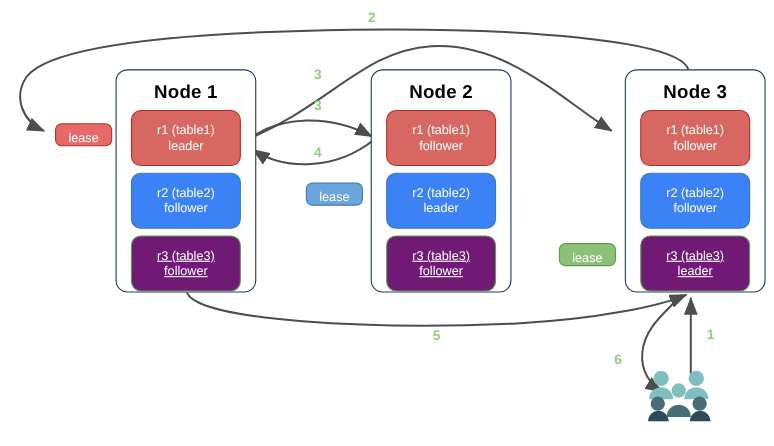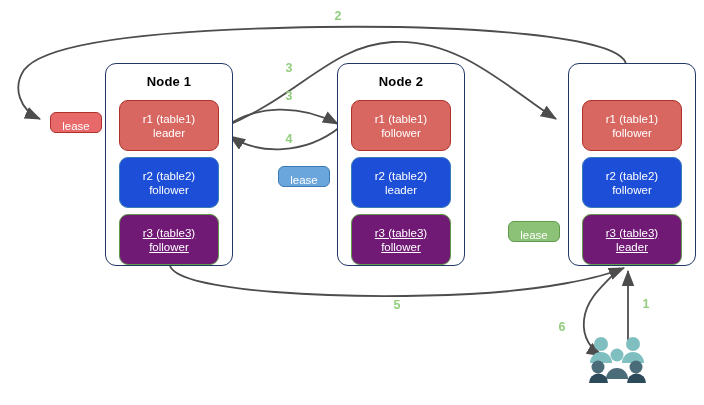--- a/index.html
+++ b/index.html
@@ -31,21 +31,21 @@
     border: 1.6px solid #1f3864;
     border-radius: 11px;
     background: #ffffff;
   }
   .node-title {
     position: absolute;
     left: 0;
     right: 0;
     top: 10px;
     text-align: center;
-    font-size: 13px;
+    font-size: 17px;
     font-weight: bold;
     color: #000000;
     letter-spacing: 0.2px;
   }
   .replica {
     position: absolute;
     left: 13px;
     right: 13px;
     height: 51px;
     box-sizing: border-box;
@@ -54,21 +54,21 @@
     flex-direction: column;
     align-items: center;
     justify-content: center;
     color: #ffffff;
     font-size: 11.5px;
     line-height: 14px;
     text-align: center;
   }
   .replica .l1, .replica .l2 { display: block; }
   .rep-red   { background: #d86762; border: 1.4px solid #b0302a; }
-  .rep-blue  { background: #1d4ed8; border: 1.4px solid #3a7cb8; }
+  .rep-blue  { background: #3b82f6; border: 1.4px solid #3a7cb8; }
   .rep-green { background: #701a75; border: 1.4px solid #5f9b49; text-decoration: underline; }
 
   .lease {
     position: absolute;
     box-sizing: border-box;
     border-radius: 6px;
     display: flex;
     align-items: flex-end;
     justify-content: center;
     font-size: 11.5px;
@@ -144,20 +144,21 @@
       <span class="l1">r2 (table2)</span>
       <span class="l2">leader</span>
     </div>
     <div class="replica rep-green" style="top:150px;">
       <span class="l1">r3 (table3)</span>
       <span class="l2">follower</span>
     </div>
   </div>
 
   <div class="node-box" style="left:568px; top:63px; width:128px; height:203px;">
+    <div class="node-title">Node 3</div>
     <div class="replica rep-red" style="top:36px;">
       <span class="l1">r1 (table1)</span>
       <span class="l2">follower</span>
     </div>
     <div class="replica rep-blue" style="top:93px;">
       <span class="l1">r2 (table2)</span>
       <span class="l2">follower</span>
     </div>
     <div class="replica rep-green" style="top:150px;">
       <span class="l1">r3 (table3)</span>

